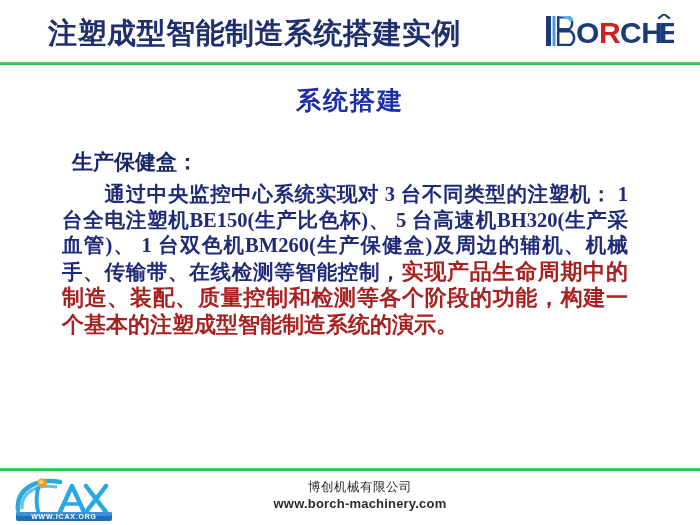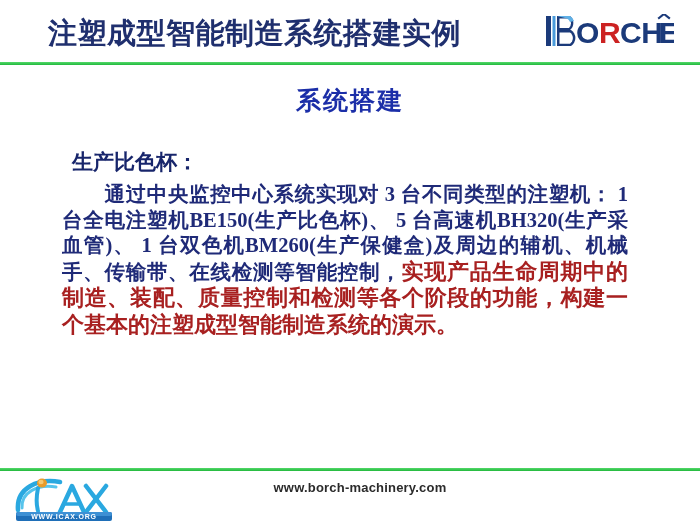--- a/index.html
+++ b/index.html
@@ -162,21 +162,21 @@
       <text x="113" y="29" font-family="Liberation Sans, DejaVu Sans, sans-serif" font-size="30" font-weight="bold" fill="#1b3a7a">E</text>
       <path d="M113 4 l5 -4 l5 4" stroke="#1b3a7a" stroke-width="2.2" fill="none" stroke-linecap="square"></path>
     </svg>
   </div>
 </div>
 
 <div class="green-rule" id="rule-top"></div>
 
 <div id="subtitle">系统搭建</div>
 
-<div id="section-heading">生产比色杯：</div>
+<div id="section-heading">生产保健盒：</div>
 
 <div id="body-text"><span class="indent"></span><span class="seg-navy">通过中央监控中心系统实现对 3 台不同类型的注塑机： 1 台全电注塑机BE150(生产比色杯)、 5 台高速机BH320(生产采血管)、 1 台双色机BM260(生产保健盒)及周边的辅机、机械手、传输带、在线检测等智能控制，</span><span class="seg-red">实现产品生命周期中的制造、装配、质量控制和检测等各个阶段的功能，构建一个基本的注塑成型智能制造系统的演示。</span></div>
 
 <div class="green-rule" id="rule-bottom"></div>
 
 <div id="footer">
 
   <div id="icax-logo">
     <svg width="124" height="50" viewBox="0 0 124 50" xmlns="http://www.w3.org/2000/svg">
 
@@ -194,15 +194,16 @@
       <path d="M78 12 L 98 38" stroke="#2aa8e0" stroke-width="4.5" fill="none" stroke-linecap="round"></path>
       <path d="M98 12 L 78 38" stroke="#2aa8e0" stroke-width="4.5" fill="none" stroke-linecap="round"></path>
 
       <rect x="8" y="38" width="96" height="9" rx="2" fill="#1f6fb8"></rect>
       <rect x="8" y="38" width="96" height="4" rx="2" fill="#3e90d4"></rect>
       <text x="56" y="45.3" text-anchor="middle" font-family="Liberation Sans, DejaVu Sans, sans-serif" font-size="7" font-weight="bold" fill="#ffffff" letter-spacing="0.8">WWW.ICAX.ORG</text>
     </svg>
   </div>
 
   <div id="footer-text">
+    <div id="footer-company">博创机械有限公司</div>
     <div id="footer-url">www.borch-machinery.com</div>
   </div>
 </div>
 
 </body></html>

